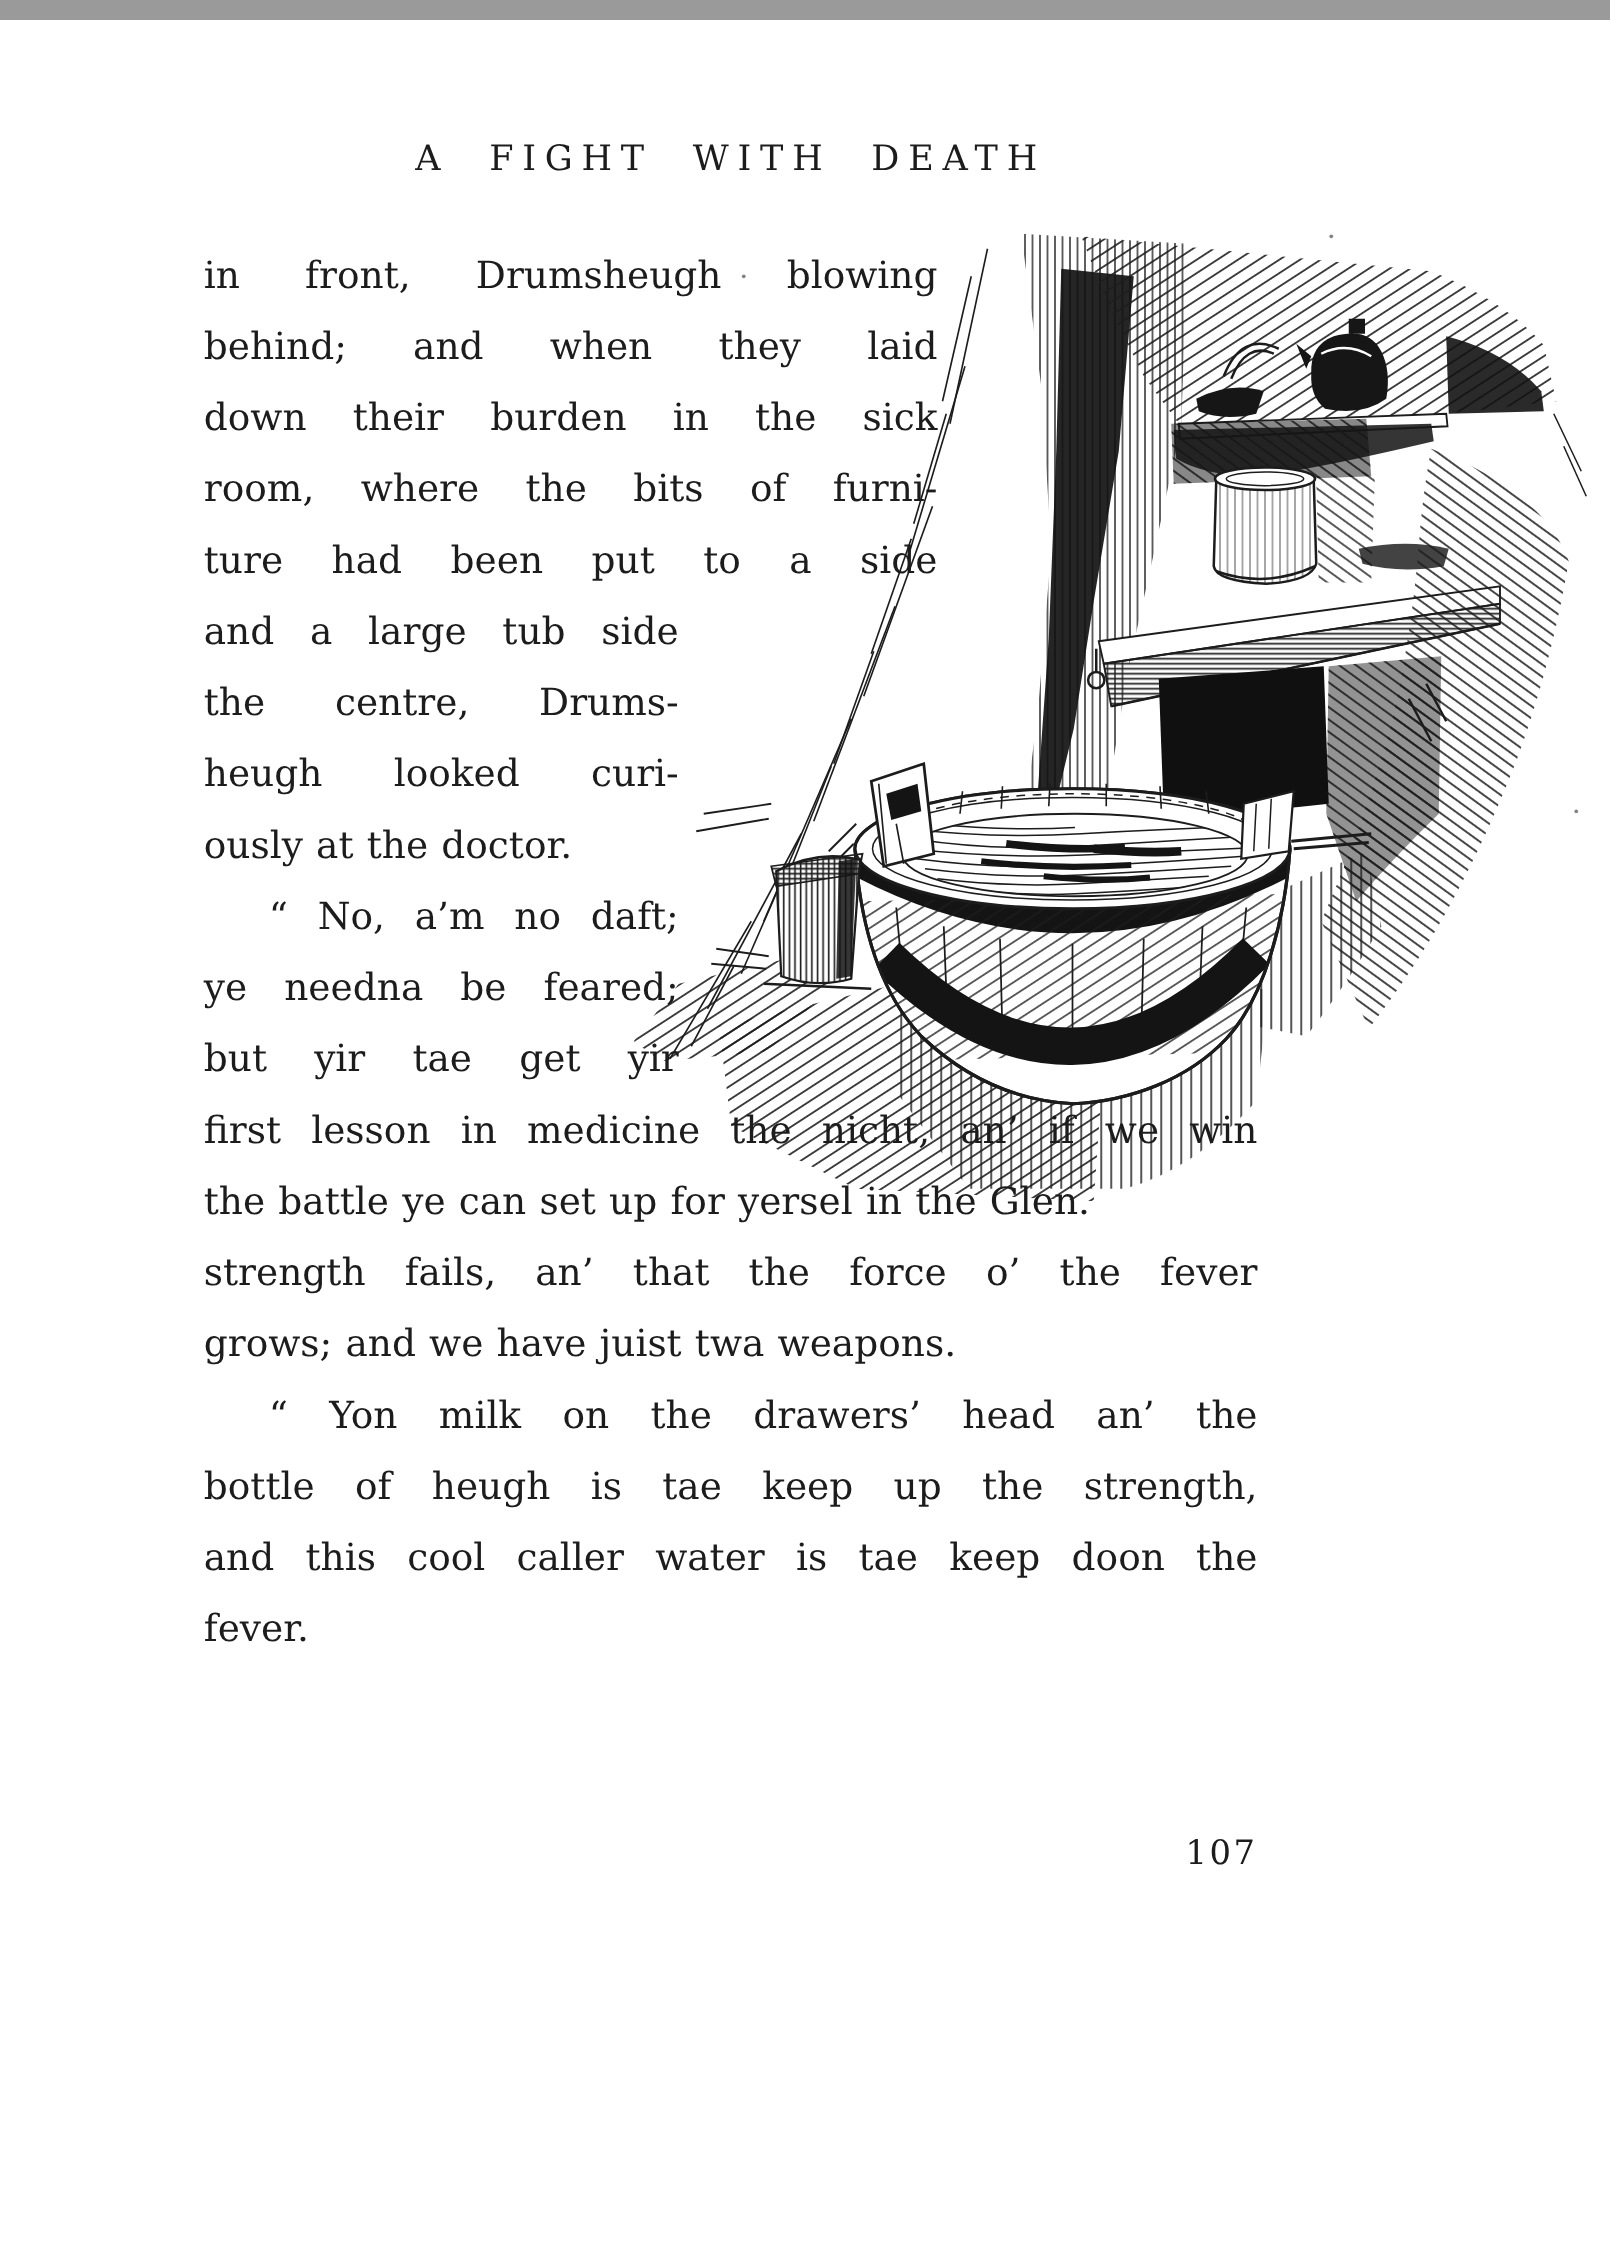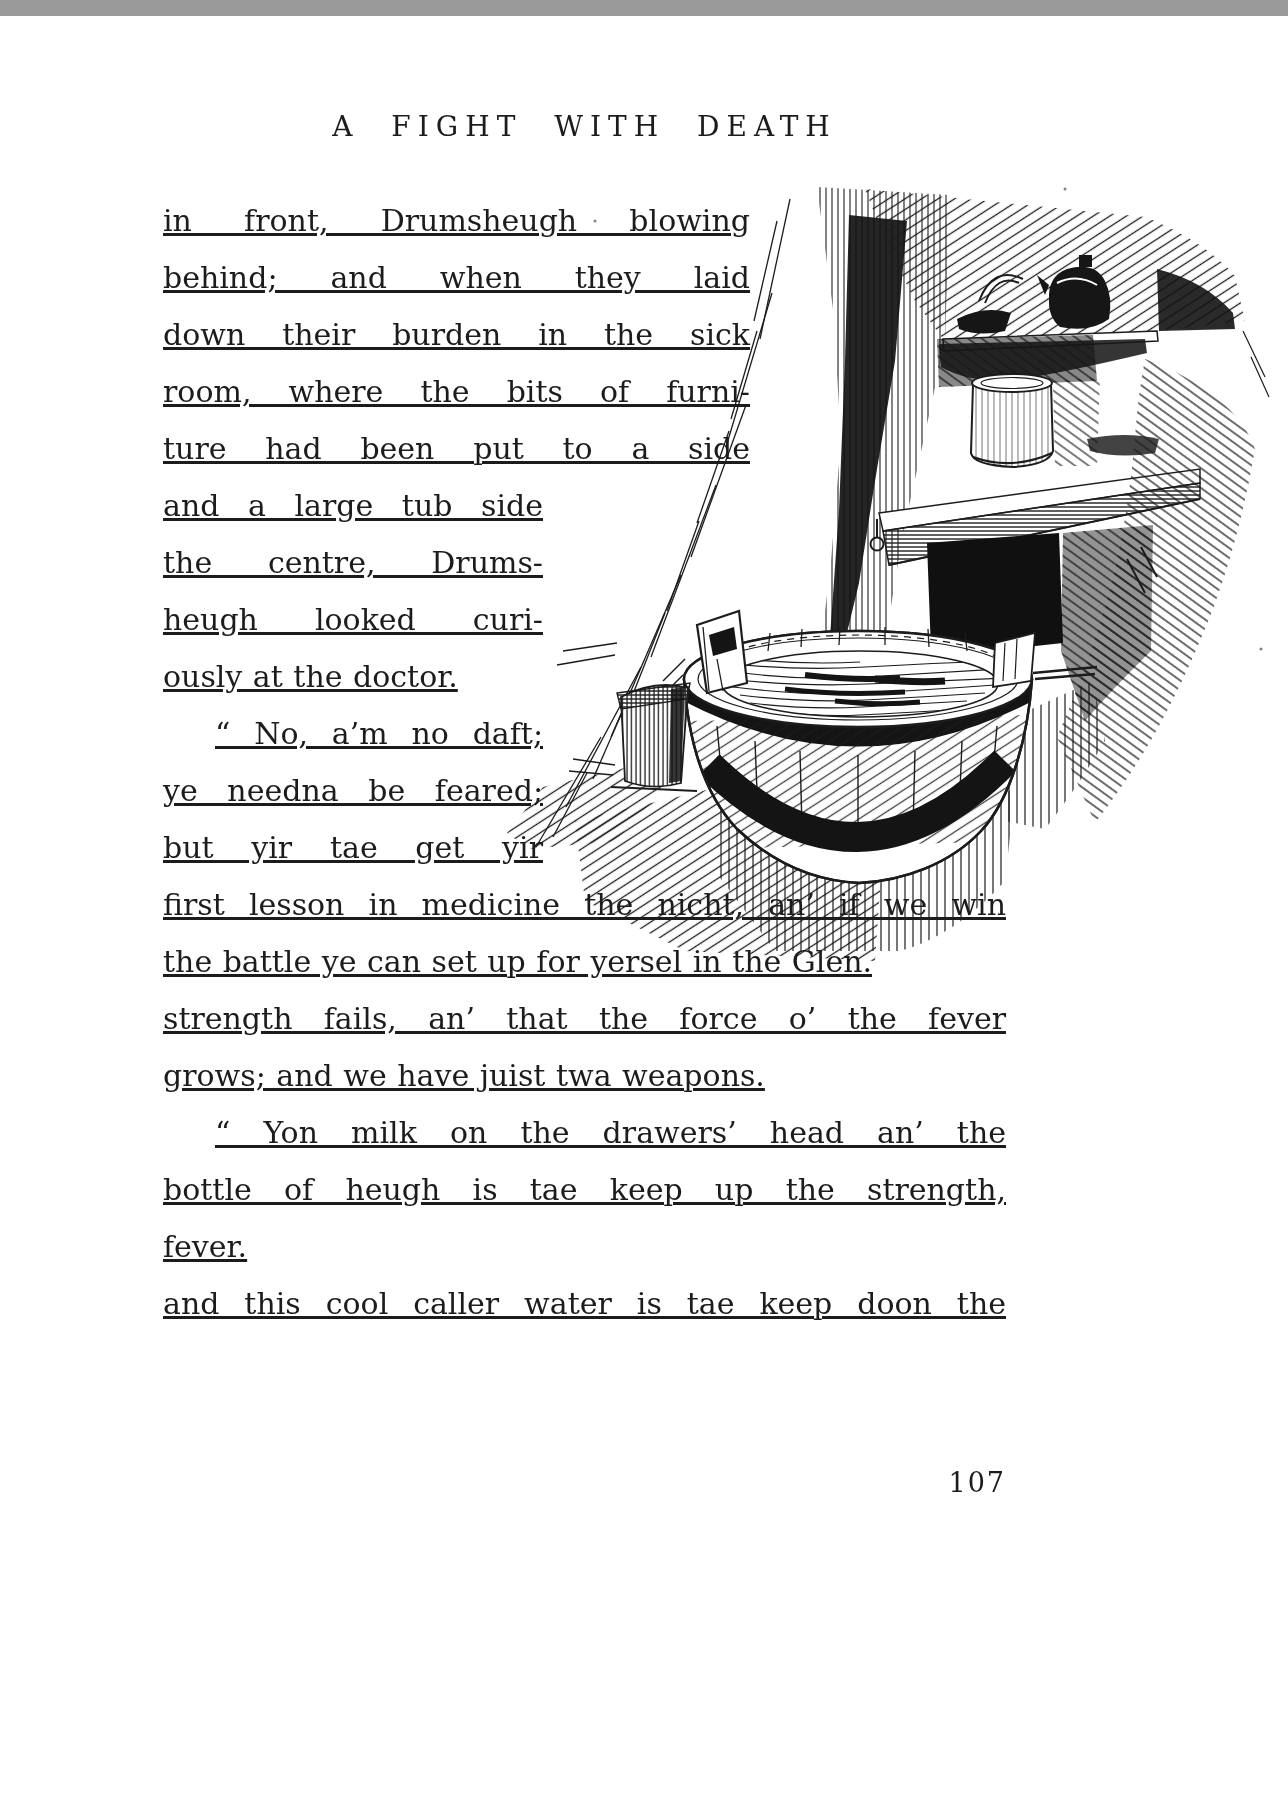--- a/index.html
+++ b/index.html
@@ -2,21 +2,21 @@
 <html><head>
 <meta charset="utf-8">
 <style>
   html,body{margin:0;padding:0;background:#9a9a9a;}
   .page{position:relative;width:1288px;height:1810px;background:#ffffff;margin:16px auto;
         font-family:"DejaVu Serif","Liberation Serif",serif;color:#1c1c1c;overflow:hidden;}
   .running-head{position:absolute;left:163px;top:94px;width:843px;text-align:center;
         font-size:28px;letter-spacing:7px;word-spacing:16px;white-space:nowrap;}
   .body-text{position:absolute;left:163px;top:176px;}
   .line{height:57px;line-height:57px;font-size:30px;text-align:justify;text-align-last:justify;
-        word-spacing:1px;white-space:normal;text-decoration:underline;}
+        word-spacing:1px;white-space:normal;}
   .line.para-end{text-align-last:left;}
   .line.indent{text-indent:52px;}
   .block-wide{width:587px;}
   .block-narrow{width:380px;}
   .block-full{width:843px;}
   .folio{position:absolute;left:163px;top:1451px;width:843px;text-align:right;
         font-size:27px;letter-spacing:2px;}
   svg .ink{stroke:#1c1c1c;fill:none;}
 </style>
 </head>
@@ -38,22 +38,22 @@
       <div class="line block-narrow para-end">ously at the doctor.</div>
       <div class="line block-narrow indent">“ No, a’m no daft;</div>
       <div class="line block-narrow">ye needna be feared;</div>
       <div class="line block-narrow">but yir tae get yir</div>
       <div class="line block-full">first lesson in medicine the nicht, an’ if we win</div>
       <div class="line block-full para-end">the battle ye can set up for yersel in the Glen.</div>
       <div class="line block-full">strength fails, an’ that the force o’ the fever</div>
       <div class="line block-full para-end">grows; and we have juist twa weapons.</div>
       <div class="line block-full indent">“ Yon milk on the drawers’ head an’ the</div>
       <div class="line block-full">bottle of heugh is tae keep up the strength,</div>
+      <div class="line block-full">and this cool caller water is tae keep doon the</div>
       <div class="line block-full para-end">fever.</div>
-      <div class="line block-full">and this cool caller water is tae keep doon the</div>
     </div>
 
   <svg style="position:absolute;left:445px;top:165px;" width="830" height="800" viewBox="0 0 830 800">
     <defs>
       <pattern id="pv" width="6" height="12" patternUnits="userSpaceOnUse">
           <path d="M3 0V12" stroke="#1c1c1c" stroke-width="1.1"></path>
         </pattern>
       <pattern id="pv2" width="4.5" height="12" patternUnits="userSpaceOnUse">
           <path d="M2 0V12" stroke="#1c1c1c" stroke-width="1.3"></path>
         </pattern>

